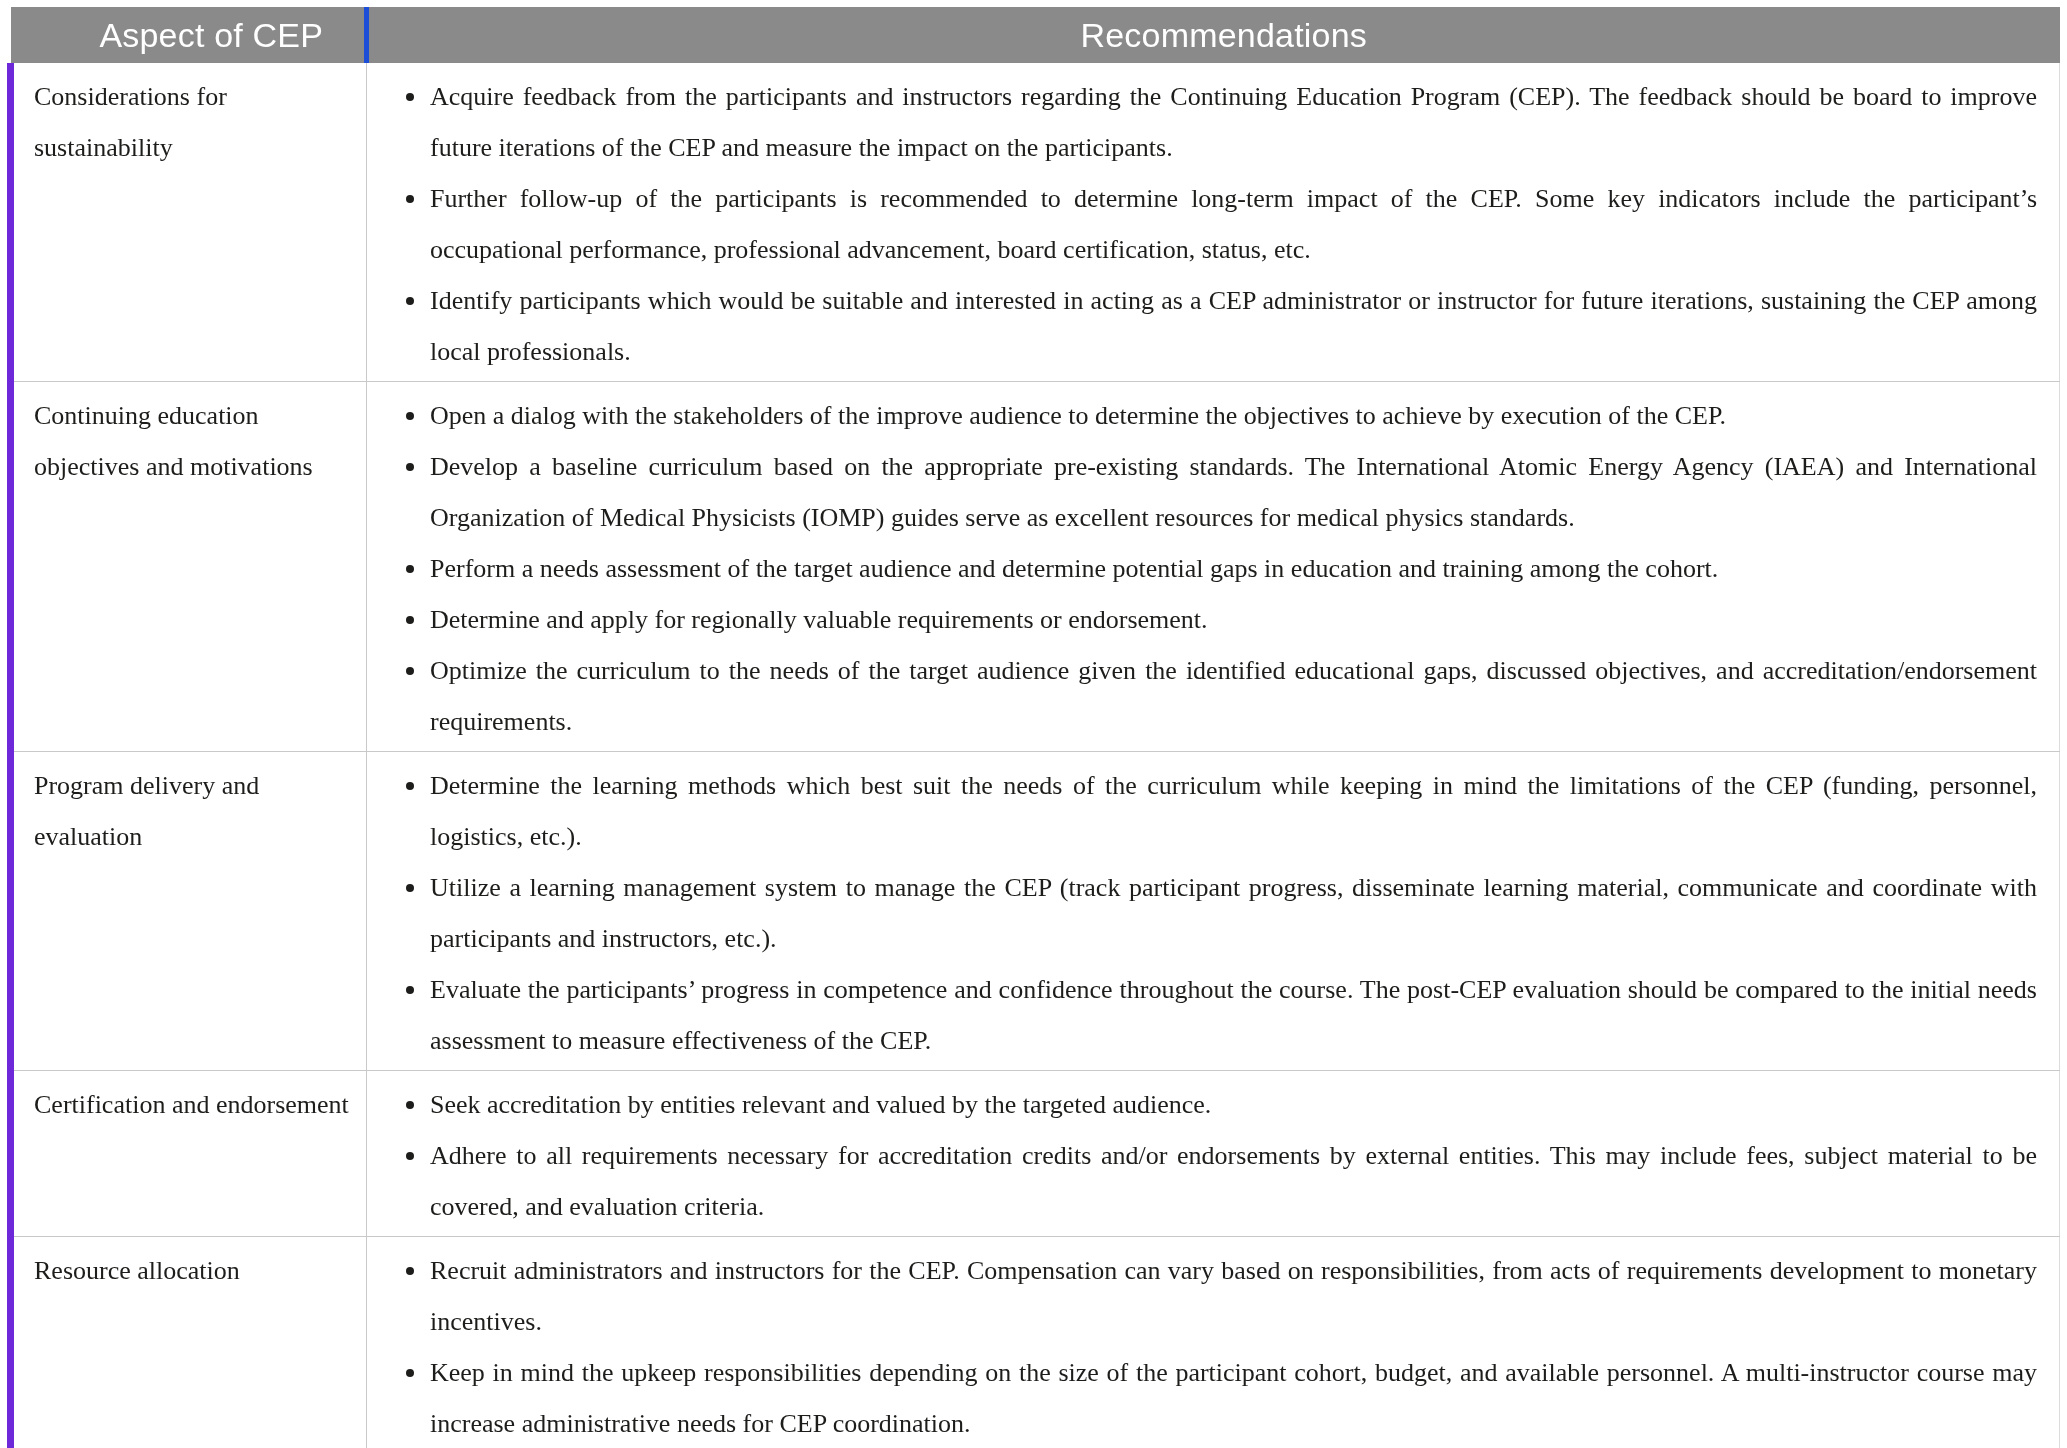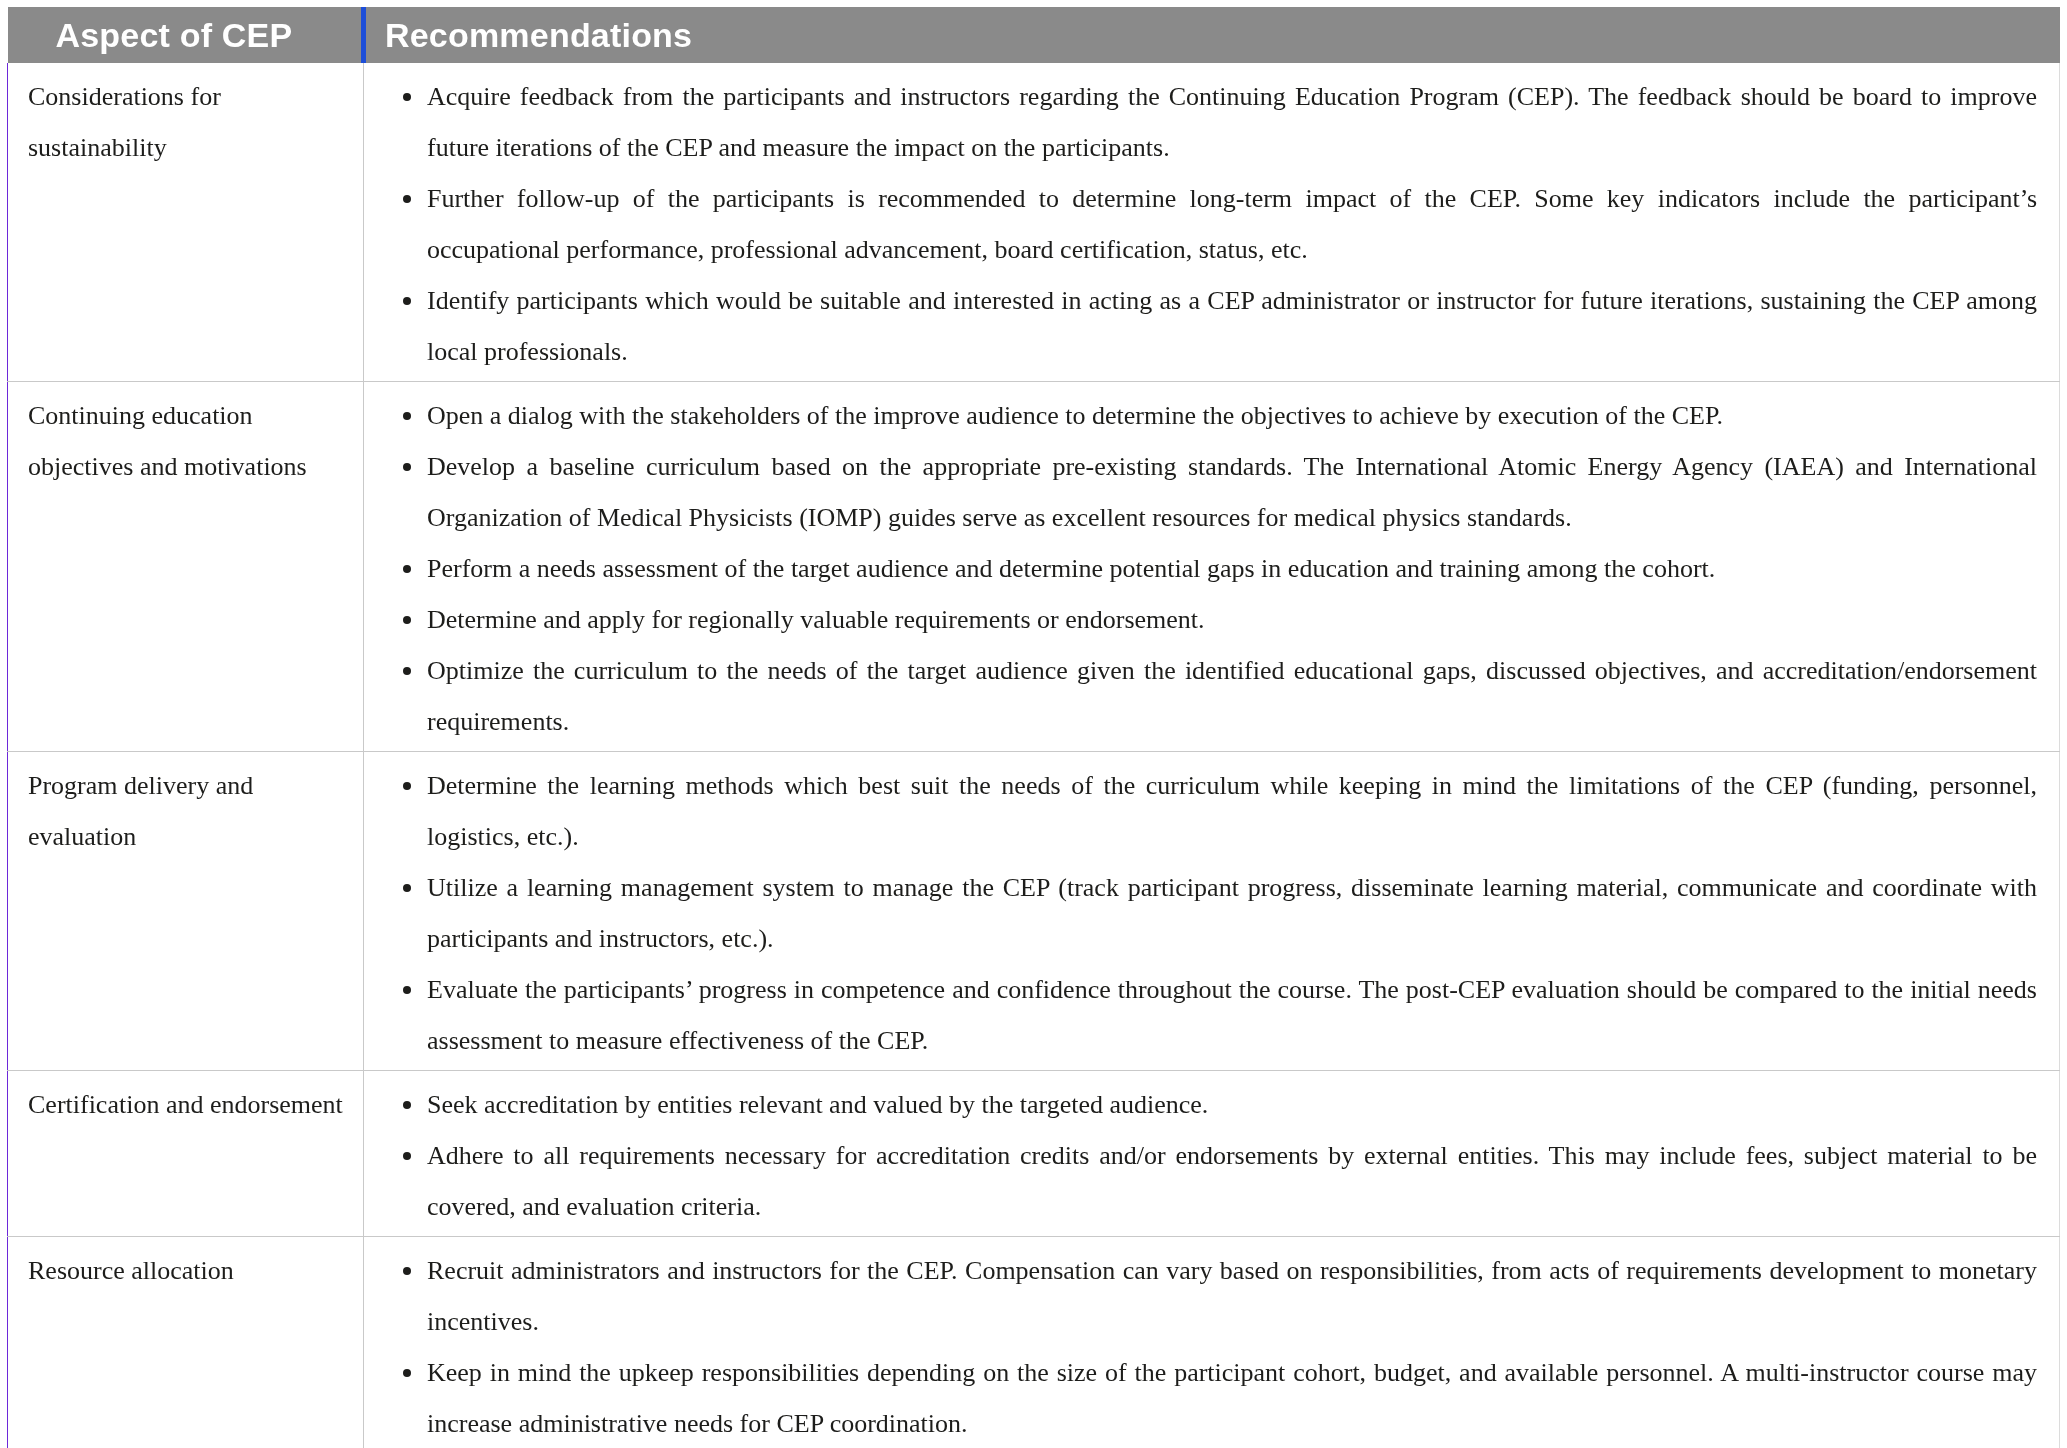--- a/index.html
+++ b/index.html
@@ -14,39 +14,39 @@
   table.cep-table {
     width: 100%;
     border-collapse: collapse;
     table-layout: fixed;
   }
 
   thead th {
     background: #8a8a8a;
     color: #ffffff;
     font-family: "Liberation Sans", sans-serif;
-    font-weight: 700;
+    font-weight: 400;
     font-size: 34px;
-    text-align: left;
+    text-align: center;
     height: 56px;
     vertical-align: middle;
     letter-spacing: 0.2px;
   }
   th.col1 { width: 356px; padding-left: 48px; }
   th.col2 { padding-left: 19px; border-left: 5px solid #1d4ed8; }
 
   tbody td {
     vertical-align: top;
     font-size: 26px;
     line-height: 51px;
     border-bottom: 1px solid #c9c9c9;
     background: #ffffff;
   }
   tbody td.col1 {
-    border-left: 1px solid #6d28d9;
+    border-left: 7px solid #6d28d9;
     border-right: 1px solid #c9c9c9;
     padding: 8px 8px 4px 20px;
   }
   tbody td.col2 {
     border-right: 1px solid #dcdcdc;
     padding: 8px 22px 4px 36px;
   }
 
   ul.rec-list { list-style: none; }
   ul.rec-list li {

